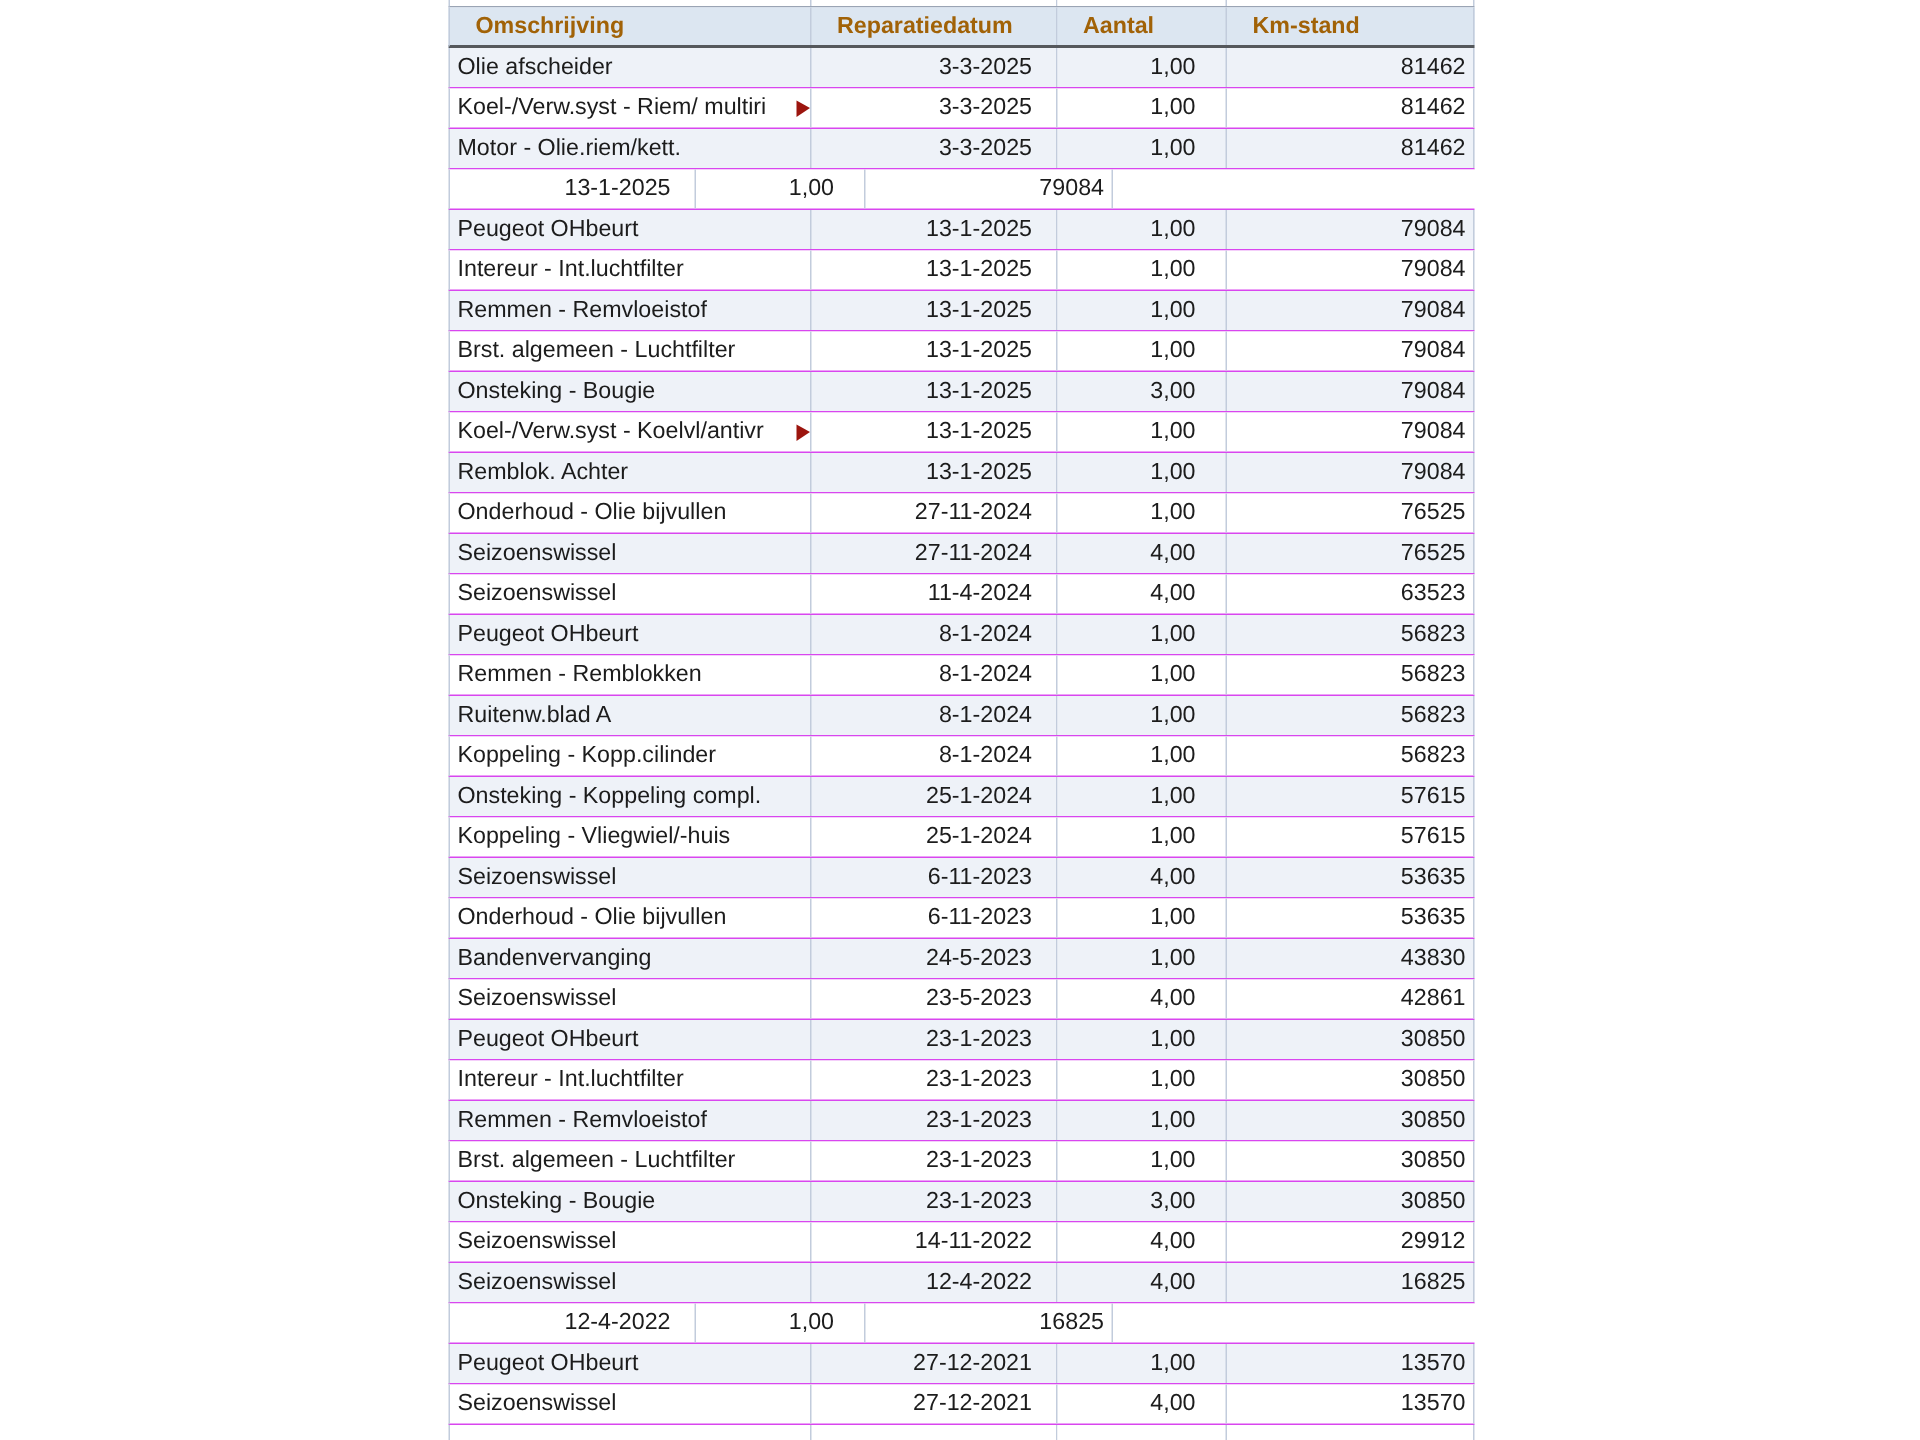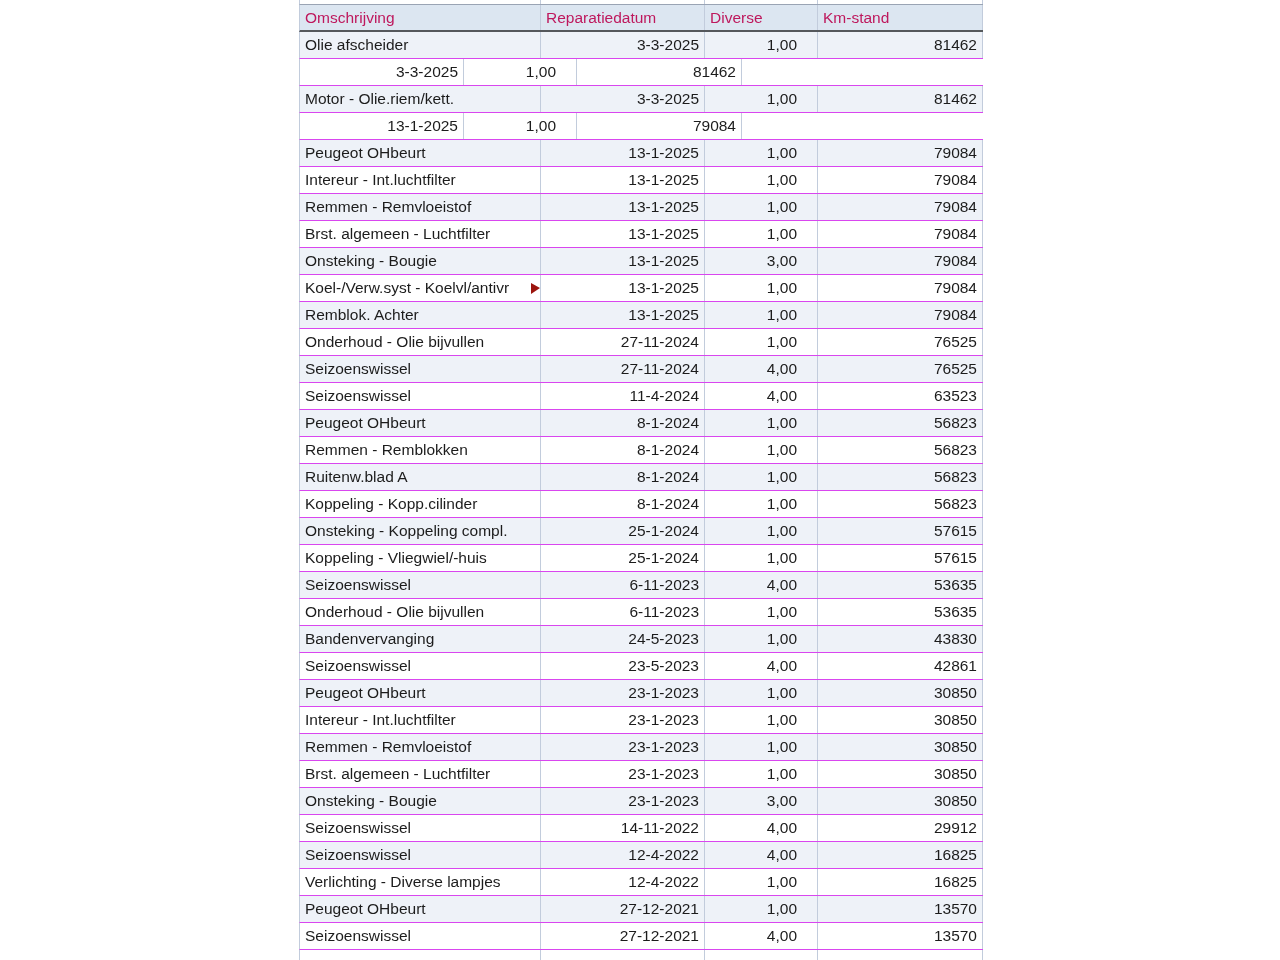--- a/index.html
+++ b/index.html
@@ -27,43 +27,43 @@
     box-sizing: border-box;
     border-right: 1px solid #c2ccdc;
     display: flex;
     align-items: center;
     overflow: hidden;
     white-space: nowrap;
     font-size: 15.5px;
     color: #1c1c1c;
   }
   .c1 { width: 241px; justify-content: flex-start; padding-left: 5px; position: relative; }
-  .c2 { width: 164px; justify-content: flex-end; padding-right: 5px; }
+  .c2 { width: 164px; justify-content: flex-end; padding-right: 16px; }
   .c3 { width: 113px; justify-content: flex-end; padding-right: 20px; }
   .c4 { width: 165px; justify-content: flex-end; padding-right: 5px; }
   .sliver-top {
     height: 5px;
     border-bottom: 1px solid #9aa4b4;
   }
   .sliver-bottom {
     height: 10px;
   }
   .sliver-top .cell, .sliver-bottom .cell { background: #ffffff; }
   .header-row {
     height: 27px;
     background: #dce6f1;
     border-bottom: 2px solid #55585c;
   }
   .header-row .cell {
     background: #dce6f1;
     justify-content: flex-start;
-    padding-left: 5px;
+    padding-left: 17px;
     padding-right: 0;
-    font-weight: 400;
-    color: #be185d;
+    font-weight: 700;
+    color: #a16207;
   }
   .d-row {
     height: 27px;
     border-bottom: 1px solid #d946ef;
   }
   .d-row.stripe { background: #eef2f8; }
   .d-row.stripe .cell { background: #eef2f8; }
   .trunc-arrow {
     position: absolute;
     right: 0px;
@@ -84,32 +84,33 @@
     <div class="t-row sliver-top">
       <div class="cell c1"></div>
       <div class="cell c2"></div>
       <div class="cell c3"></div>
       <div class="cell c4"></div>
     </div>
 
     <div class="t-row header-row">
       <div class="cell c1">Omschrijving</div>
       <div class="cell c2">Reparatiedatum</div>
-      <div class="cell c3">Diverse</div>
+      <div class="cell c3">Aantal</div>
       <div class="cell c4">Km-stand</div>
     </div>
 
     <div id="table-body">
         <div class="t-row d-row stripe">
           <div class="cell c1">Olie afscheider</div>
           <div class="cell c2">3-3-2025</div>
           <div class="cell c3">1,00</div>
           <div class="cell c4">81462</div>
         </div>
         <div class="t-row d-row">
+          <div class="cell c1">Koel-/Verw.syst - Riem/ multiri<span class="trunc-arrow"></span></div>
           <div class="cell c2">3-3-2025</div>
           <div class="cell c3">1,00</div>
           <div class="cell c4">81462</div>
         </div>
         <div class="t-row d-row stripe">
           <div class="cell c1">Motor - Olie.riem/kett.</div>
           <div class="cell c2">3-3-2025</div>
           <div class="cell c3">1,00</div>
           <div class="cell c4">81462</div>
         </div>
@@ -274,21 +275,20 @@
           <div class="cell c3">4,00</div>
           <div class="cell c4">29912</div>
         </div>
         <div class="t-row d-row stripe">
           <div class="cell c1">Seizoenswissel</div>
           <div class="cell c2">12-4-2022</div>
           <div class="cell c3">4,00</div>
           <div class="cell c4">16825</div>
         </div>
         <div class="t-row d-row">
-          <div class="cell c1">Verlichting - Diverse lampjes</div>
           <div class="cell c2">12-4-2022</div>
           <div class="cell c3">1,00</div>
           <div class="cell c4">16825</div>
         </div>
         <div class="t-row d-row stripe">
           <div class="cell c1">Peugeot OHbeurt</div>
           <div class="cell c2">27-12-2021</div>
           <div class="cell c3">1,00</div>
           <div class="cell c4">13570</div>
         </div>

